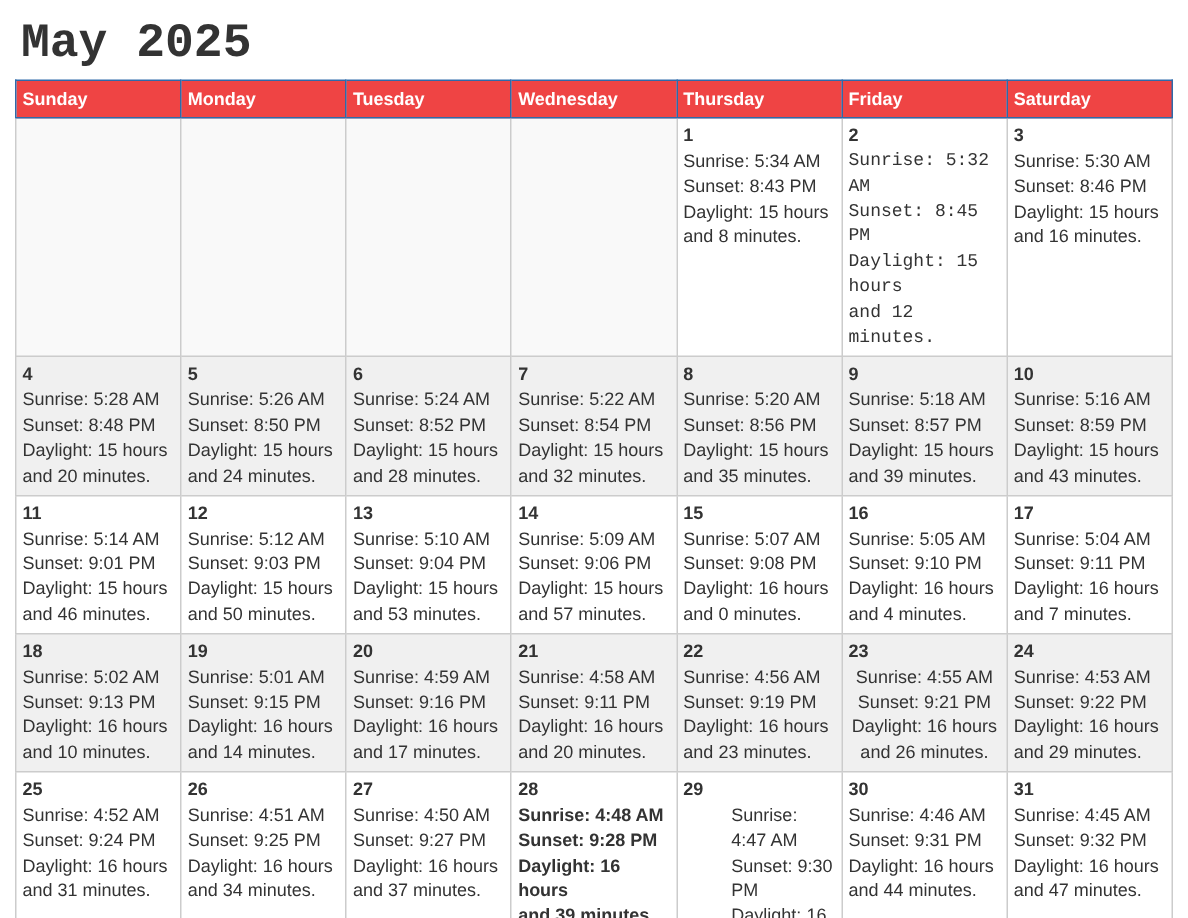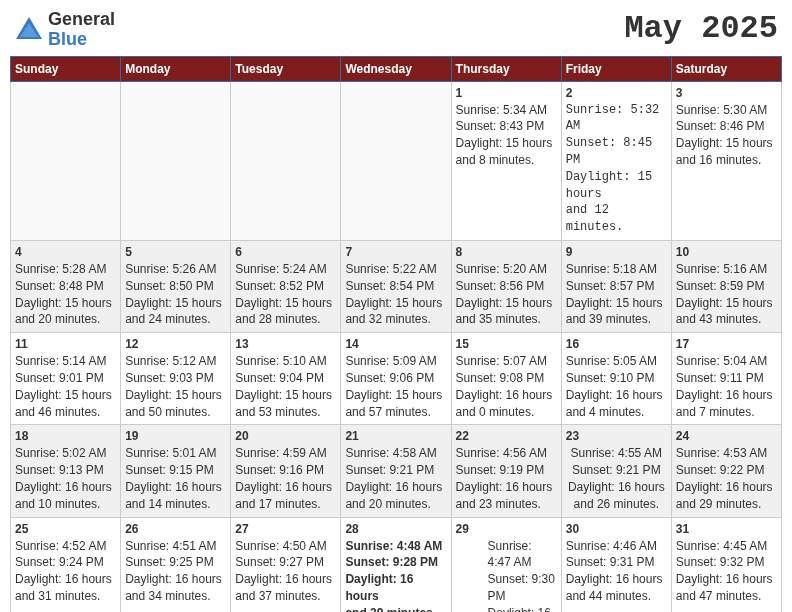--- a/index.html
+++ b/index.html
@@ -53,21 +53,21 @@
     .title-location {
       font-size: 14px;
       color: #555;
     }
     .calendar {
       width: 100%;
       border-collapse: collapse;
       border: 1px solid #ccc;
     }
     .calendar th {
-      background: #7f1d1d;
+      background: #ef4444;
       color: #fff;
       font-size: 12px;
       font-weight: bold;
       padding: 5px 4px;
       text-align: left;
       border: 1px solid #2e6aaa;
     }
     .calendar td {
       vertical-align: top;
       border: 1px solid #ccc;
@@ -96,30 +96,20 @@
       color: #333;
       line-height: 1.4;
     }
     .row-bg-light td { background: #fff; }
     .row-bg-gray td { background: #f0f0f0; }
   </style>
 </head>
 <body>
 
 <div class="header">
-  <div class="logo">
-    <svg class="logo-icon" viewBox="0 0 30 30">
-      <polygon points="15,2 28,24 2,24" fill="#3a7abf"></polygon>
-      <polygon points="15,8 24,22 6,22" fill="#5a9ade"></polygon>
-    </svg>
-    <div class="logo-text">
-      <span class="logo-general">General</span>
-      <span class="logo-blue">Blue</span>
-    </div>
-  </div>
   <div class="title-block">
     <div class="title-month">May 2025</div>
   </div>
 </div>
 
 <table class="calendar">
   <thead>
     <tr>
     <th>Sunday</th>
         <th>Monday</th>
@@ -278,21 +268,21 @@
         <td>
           <span class="day-number">20</span>
           <div class="day-info" style="white-space: pre-line;">Sunrise: 4:59 AM
 Sunset: 9:16 PM
 Daylight: 16 hours
 and 17 minutes.</div>
         </td>
         <td>
           <span class="day-number">21</span>
           <div class="day-info" style="white-space: pre-line;">Sunrise: 4:58 AM
-Sunset: 9:21 PM
+Sunset: 9:11 PM
 Daylight: 16 hours
 and 20 minutes.</div>
         </td>
         <td>
           <span class="day-number">22</span>
           <div class="day-info" style="white-space: pre-line;">Sunrise: 4:56 AM
 Sunset: 9:19 PM
 Daylight: 16 hours
 and 23 minutes.</div>
         </td>

